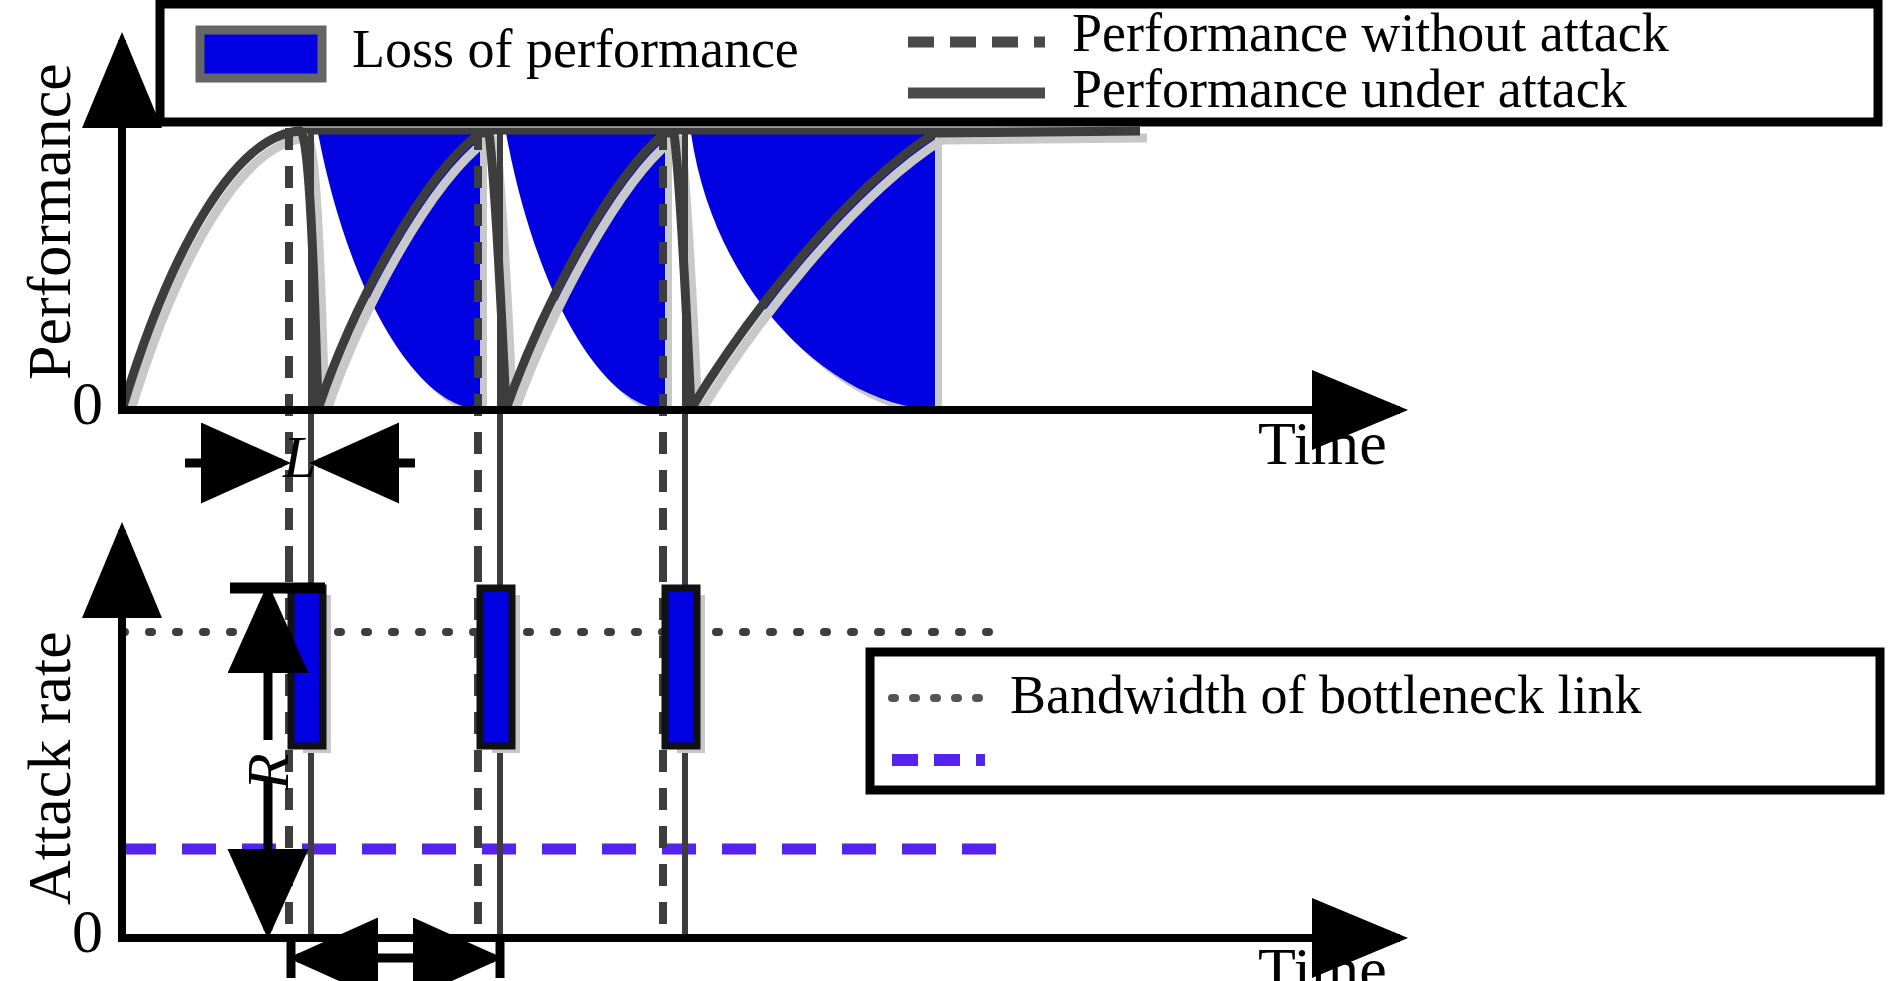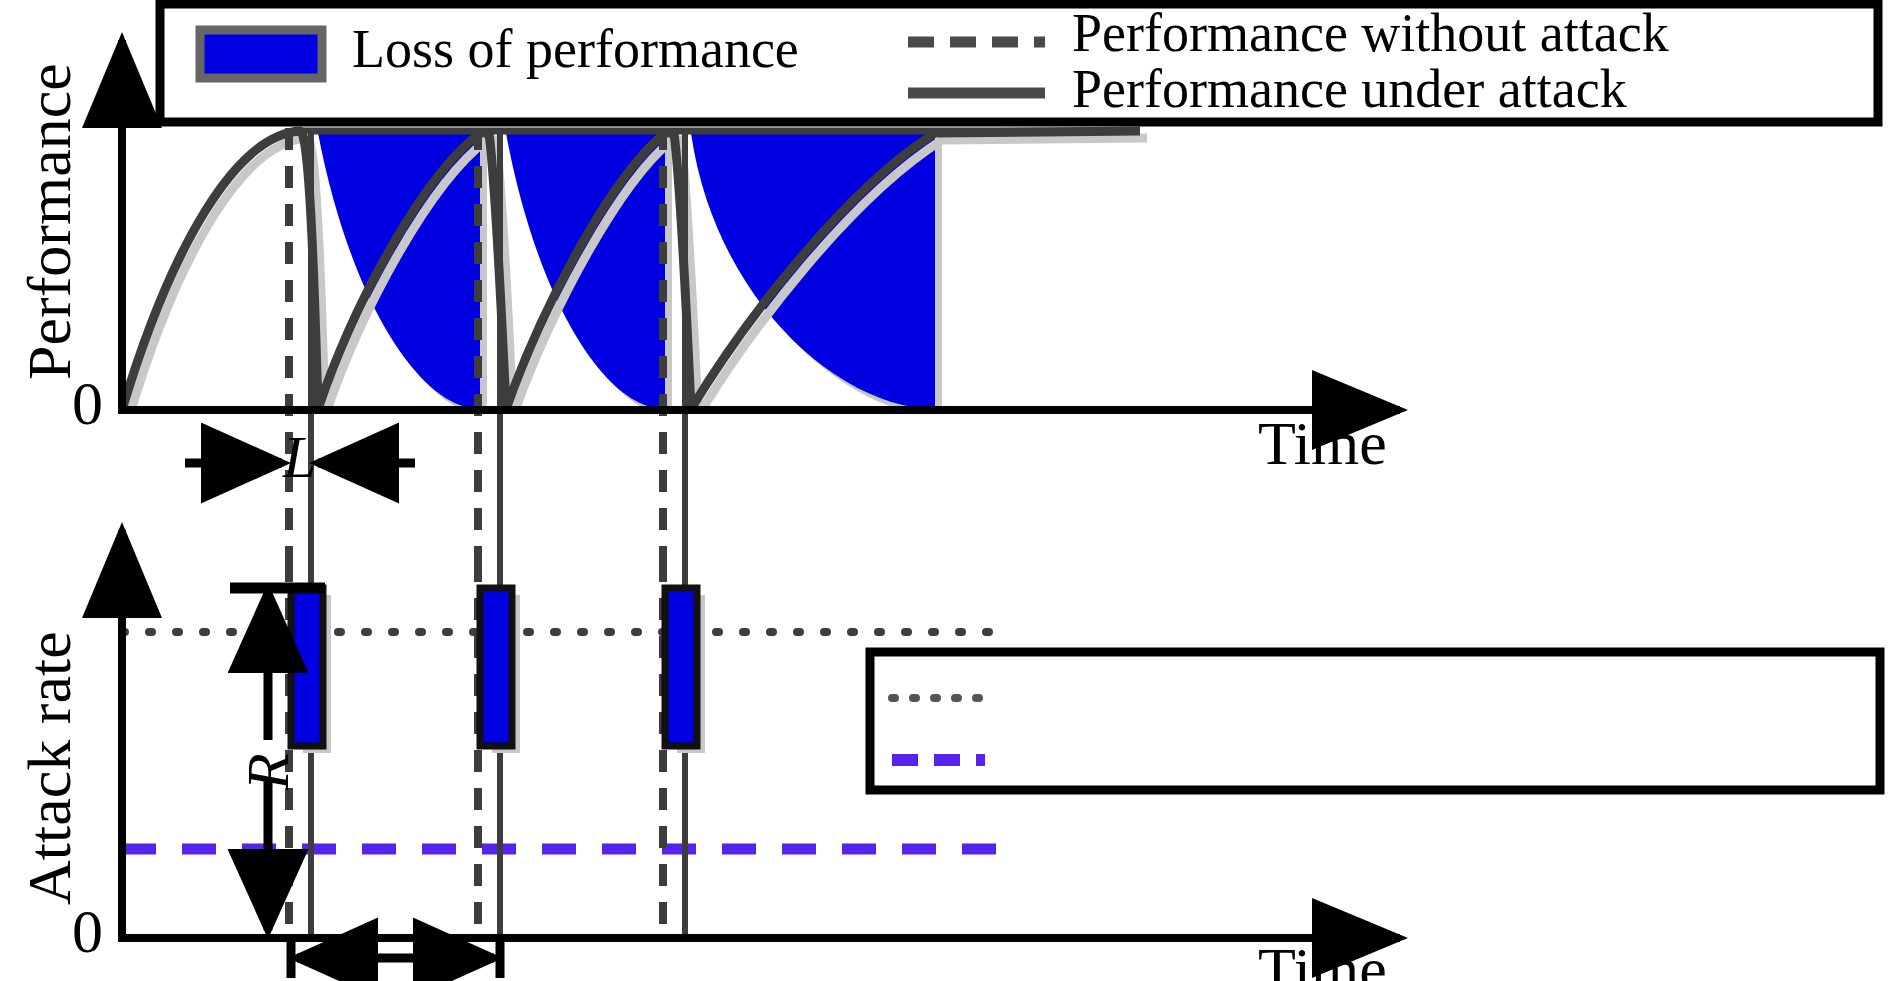--- a/index.html
+++ b/index.html
@@ -139,20 +139,21 @@
     <line x1="908" y1="93" x2="1045" y2="93" stroke="#4a4a4a" stroke-width="11"></line>
 
     <line x1="892" y1="698" x2="985" y2="698" stroke="#555" stroke-width="8" stroke-dasharray="3 18" stroke-linecap="round"></line>
     <line x1="892" y1="760" x2="985" y2="760" stroke="#5522EE" stroke-width="12" stroke-dasharray="26 16"></line>
   </svg>
 
   <div class="lbl legend-text" style="left:352px; top:22px;">Loss of performance</div>
   <div class="lbl legend-text" style="left:1072px; top:62px;">Performance under attack</div>
   <div class="lbl legend-text" style="left:1072px; top:6px;">Performance without attack</div>
 
+  <div class="lbl legend-text" style="left:1010px; top:668px;">Bandwidth of bottleneck link</div>
 
   <div class="lbl axis-name vert" style="left:18px; top:380px; transform:rotate(-90deg);">Performance</div>
   <div class="lbl zero" style="left:72px; top:372px;">0</div>
   <div class="lbl axis-name" style="left:1258px; top:412px;">Time</div>
 
   <div class="lbl math" style="left:283px; top:427px;">L</div>
 
   <div class="lbl axis-name vert" style="left:18px; top:905px; transform:rotate(-90deg);">Attack rate</div>
   <div class="lbl zero" style="left:72px; top:900px;">0</div>
   <div class="lbl axis-name" style="left:1258px; top:938px;">Time</div>

